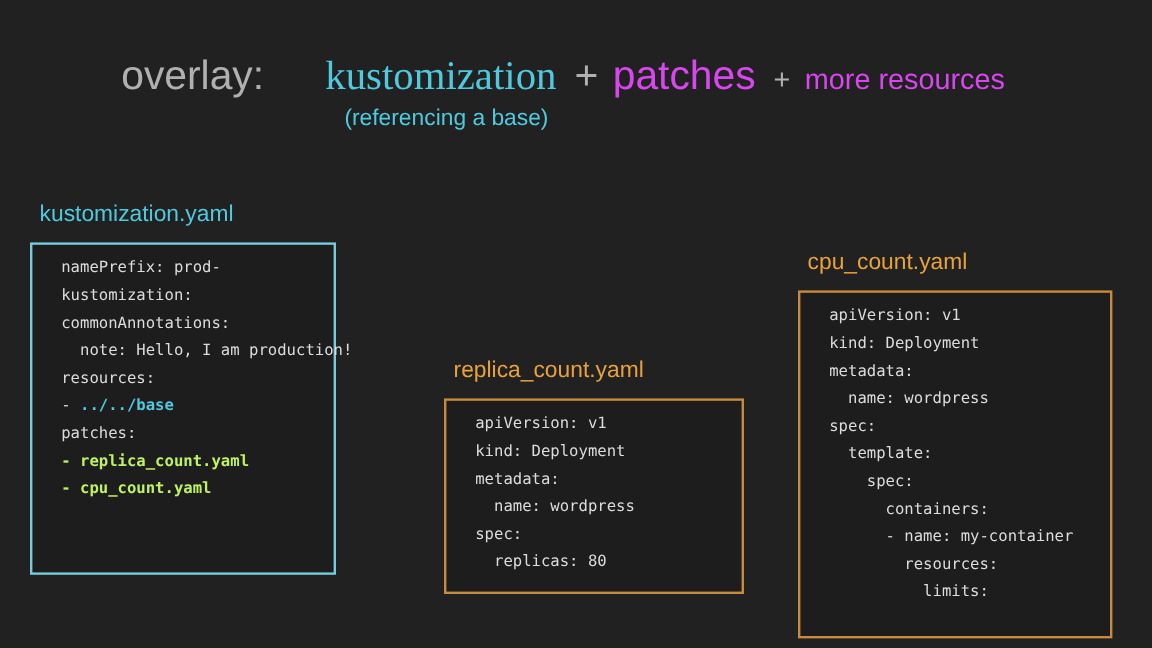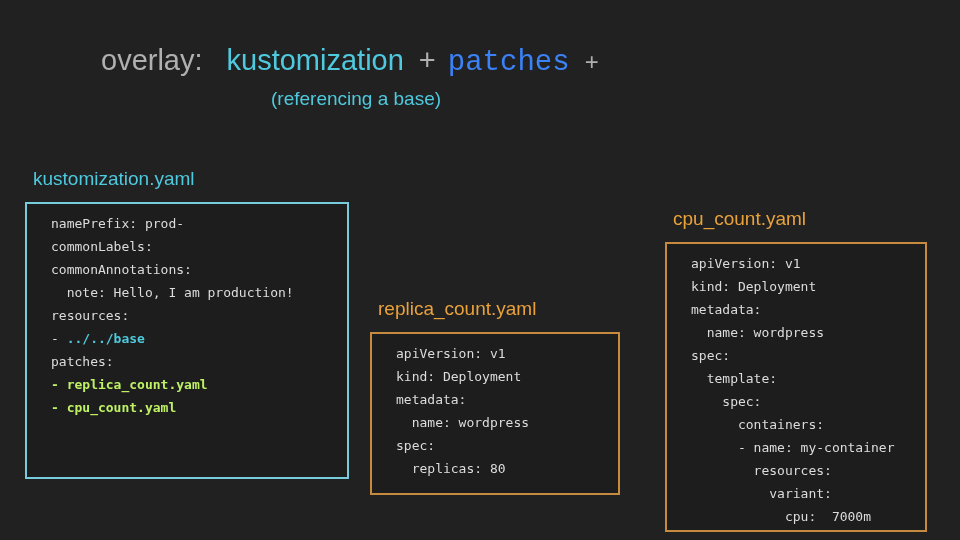--- a/index.html
+++ b/index.html
@@ -18,32 +18,32 @@
 
   
   .title-row {
     position: absolute;
     left: 101px;
     top: 44px;
     display: flex;
     align-items: baseline;
     white-space: nowrap;
   }
-  .t-big   { font-size: 29px; }
+  .t-big   { font-size: 34px; }
   .t-small { font-size: 24px; }
   .t-gray   { color: #b0b0b0; }
   .t-cyan   { color: #4ec9dd; }
-  .t-orange { color: #3b82f6; font-family: Liberation Mono, monospace; }
-  .t-gap-lg { margin-left: 24px; }
+  .t-orange { color: #d946ef; }
+  .t-gap-lg { margin-left: 51px; font-family: Liberation Serif, serif; }
   .t-gap-md { margin-left: 15px; }
   .t-gap-sm { margin-left: 12px; }
 
   .subtitle {
     position: absolute;
-    left: 271px;
+    left: 287px;
     top: 88px;
     font-size: 19px;
     color: #4ec9dd;
   }
 
   
   .panel { position: absolute; }
   .panel-label {
     font-size: 19px;
     margin: 16px 0 12px 8px;
@@ -64,46 +64,47 @@
     font-size: 13px;
     line-height: 23px;
     white-space: pre;
   }
   .seg-plain  { color: #dcdcdc; }
   .seg-cyan   { color: #4ec9dd; font-weight: bold; text-align: center; }
   .seg-orange { color: #bef264; font-weight: bold; }
 
   
   #panel-0 { left: 25px;  top: 152px; }
-  #panel-0 .code-box { width: 324px; height: 277px; }
+  #panel-0 .code-box { width: 255px; height: 277px; }
   #panel-1 { left: 370px; top: 282px; }
   #panel-1 .code-box { width: 250px; height: 163px; }
   #panel-2 { left: 653px; top: 192px; padding-left: 12px; }
   #panel-2 .code-box { width: 262px; height: 290px; }
 </style>
 </head>
 <body>
 
 <div class="slide">
 
   <div class="title-row">
     <span class="t-big t-gray">overlay:</span>
     <span class="t-big t-cyan t-gap-lg">kustomization</span>
     <span class="t-big t-gray t-gap-md">+</span>
     <span class="t-big t-orange t-gap-sm">patches</span>
     <span class="t-small t-gray t-gap-md">+</span>
+    <span class="t-small t-orange t-gap-sm">more resources</span>
   </div>
 
   <div class="subtitle">(referencing a base)</div>
 
   <div class="panel accent-cyan" id="panel-0">
     <div class="panel-label">kustomization.yaml</div>
     <div class="code-box">
         <div class="code-line"><span class="seg-plain">namePrefix: prod-</span></div>
-        <div class="code-line"><span class="seg-plain">commonLabels:</span></div>
+        <div class="code-line"><span class="seg-plain">kustomization:</span></div>
         <div class="code-line"><span class="seg-plain">commonAnnotations:</span></div>
         <div class="code-line"><span class="seg-plain">  note: Hello, I am production!</span></div>
         <div class="code-line"><span class="seg-plain">resources:</span></div>
         <div class="code-line"><span class="seg-plain">- </span><span class="seg-cyan">../../base</span></div>
         <div class="code-line"><span class="seg-plain">patches:</span></div>
         <div class="code-line"><span class="seg-orange">- replica_count.yaml</span></div>
         <div class="code-line"><span class="seg-orange">- cpu_count.yaml</span></div>
       </div>
   </div>
 
@@ -125,18 +126,17 @@
         <div class="code-line"><span class="seg-plain">apiVersion: v1</span></div>
         <div class="code-line"><span class="seg-plain">kind: Deployment</span></div>
         <div class="code-line"><span class="seg-plain">metadata:</span></div>
         <div class="code-line"><span class="seg-plain">  name: wordpress</span></div>
         <div class="code-line"><span class="seg-plain">spec:</span></div>
         <div class="code-line"><span class="seg-plain">  template:</span></div>
         <div class="code-line"><span class="seg-plain">    spec:</span></div>
         <div class="code-line"><span class="seg-plain">      containers:</span></div>
         <div class="code-line"><span class="seg-plain">      - name: my-container</span></div>
         <div class="code-line"><span class="seg-plain">        resources:</span></div>
-        <div class="code-line"><span class="seg-plain">          variant:</span></div>
-        <div class="code-line"><span class="seg-plain">            cpu:  7000m</span></div>
+        <div class="code-line"><span class="seg-plain">          limits:</span></div>
       </div>
   </div>
 
 </div>
 
 </body></html>

